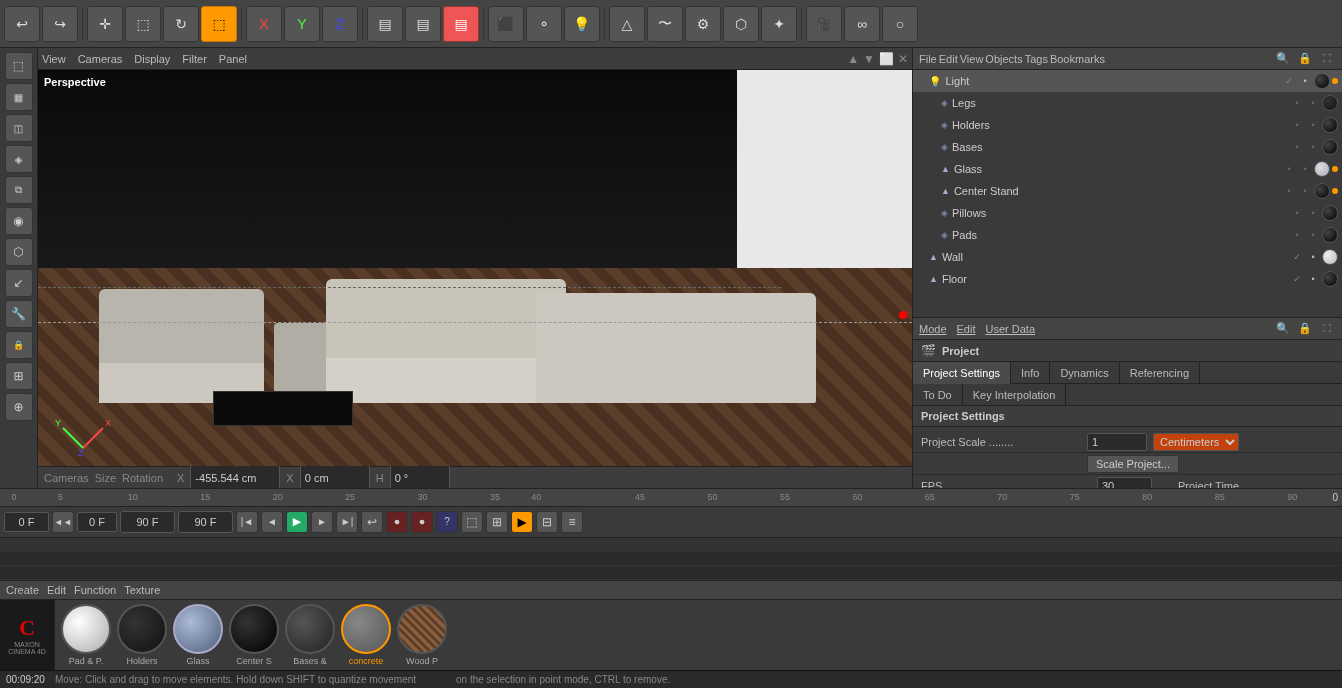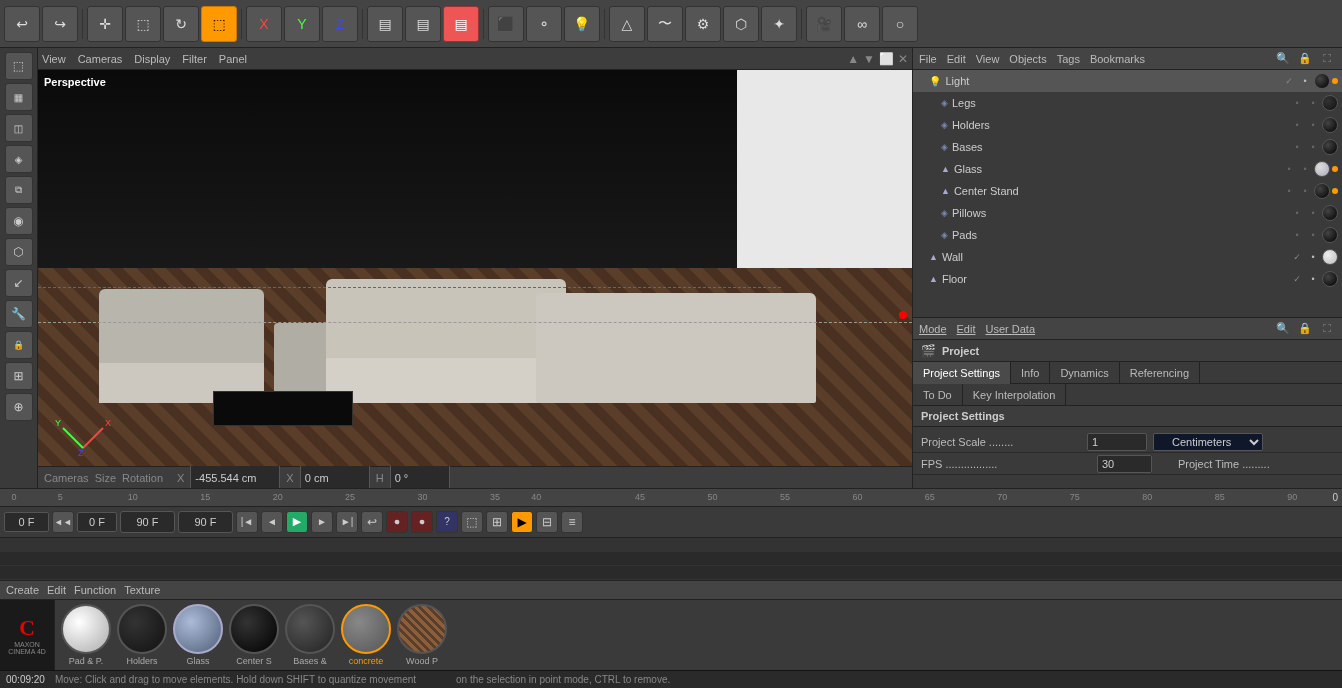--- a/index.html
+++ b/index.html
@@ -177,21 +177,21 @@
       display: flex;
       flex-direction: column;
       border-bottom: 1px solid #222;
     }
     .panel-menubar {
       height: 22px;
       background: #444;
       display: flex;
       align-items: center;
       padding: 0 6px;
-      gap: 10px;
+      gap: 2px;
       border-bottom: 1px solid #222;
       flex-shrink: 0;
     }
     .panel-menubar span { cursor: pointer; color: #bbb; font-size: 11px; }
     .panel-content {
       flex: 1;
       overflow-y: auto;
     }
     .object-row {
       height: 22px;
@@ -336,26 +336,26 @@
       height: 18px;
       background: #2a2a2a;
       border: 1px solid #555;
       border-radius: 2px;
       color: #ccc;
       font-size: 11px;
       padding: 0 4px;
     }
     .prop-select {
       height: 18px;
-      background: #0f172a;
+      background: #c2410c;
       border: 1px solid #555;
       border-radius: 2px;
       color: #ccc;
       font-size: 11px;
-      padding: 0 14px;
+      padding: 0 2px;
     }
     .scale-btn {
       padding: 2px 8px;
       background: #555;
       border: 1px solid #333;
       border-radius: 2px;
       color: #ccc;
       font-size: 11px;
       cursor: pointer;
     }
@@ -800,20 +800,24 @@
         <div class="prop-row">
           <span class="prop-label">Project Scale ........</span>
           <input class="prop-input" value="1" style="width: 60px; flex: 0 0 auto;">
           <select class="prop-select">
             <option>Centimeters</option>
             <option>Meters</option>
             <option>Inches</option>
           </select>
         </div>
 
+        <div class="prop-row">
+          <span class="prop-label"></span>
+          <button class="scale-btn">Scale Project...</button>
+        </div>
 
         <div class="prop-row" style="gap:16px">
           <span class="prop-label">FPS .................</span>
           <input class="prop-input" value="30" style="width: 55px; flex: 0 0 auto;">
           <span class="prop-label" style="margin-left:10px">Project Time .........</span>
 
         </div>
 
       </div>
     </div>

